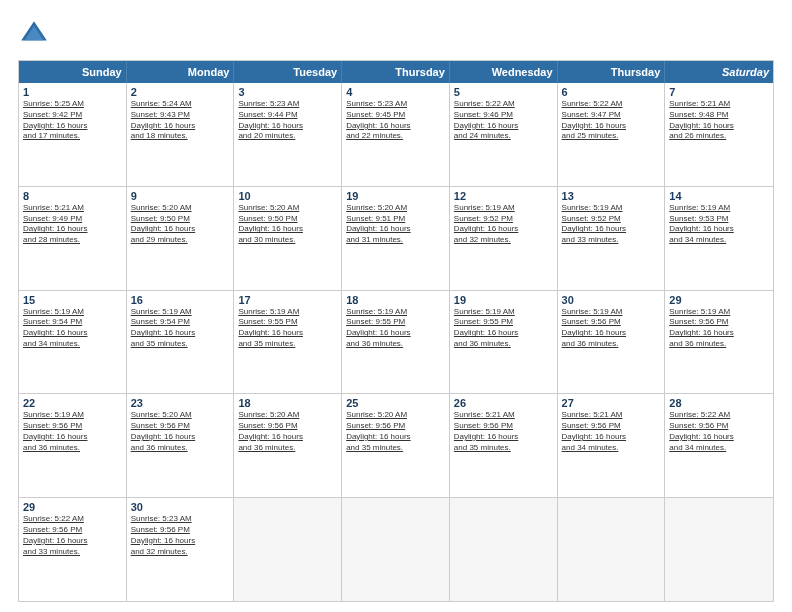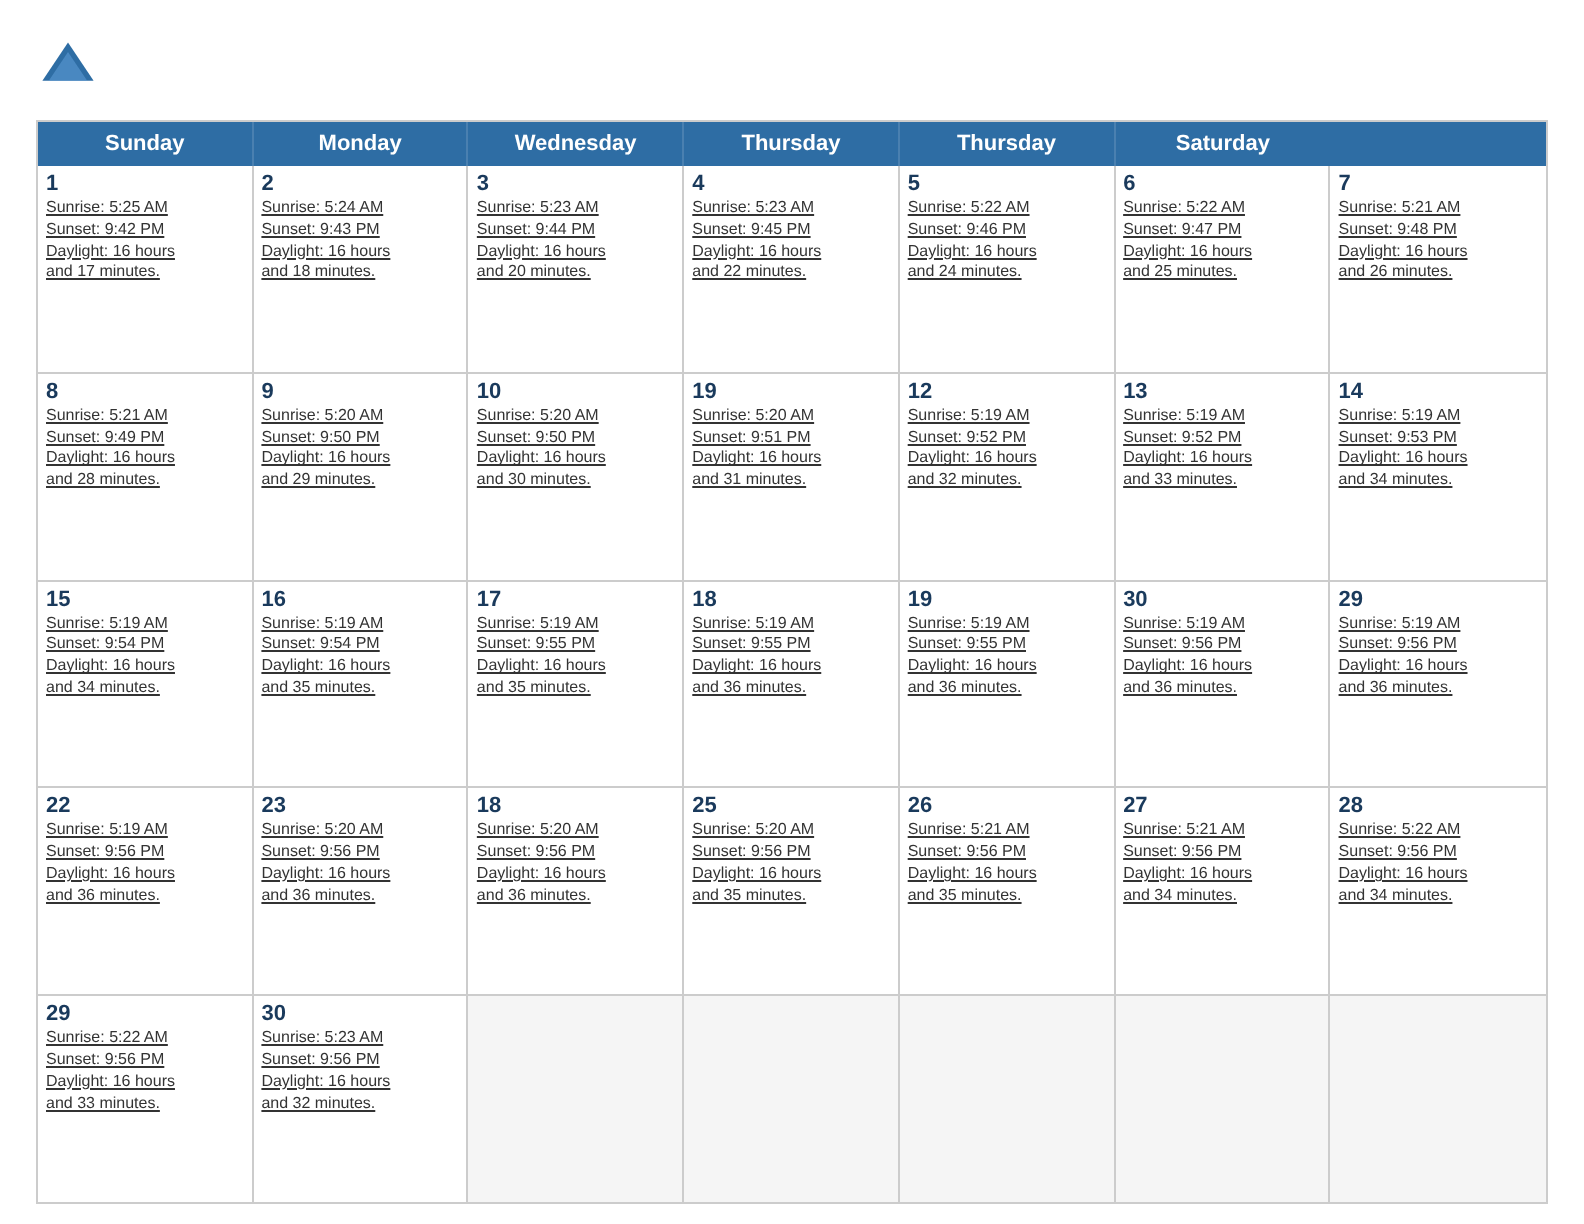--- a/index.html
+++ b/index.html
@@ -59,24 +59,24 @@
     .cal-header {
       display: grid;
       grid-template-columns: repeat(7, 1fr);
       background: #2e6da4;
     }
     .cal-header-cell {
       color: #fff;
       font-size: 11px;
       font-weight: bold;
       padding: 5px 4px;
-      text-align: center;
+      text-align: right;
       border-right: 1px solid #4a80b0;
     }
-    .cal-header-cell:last-child { border-right: none; }
+    .cal-header-cell:last-child { border-right: none; font-style: italic; }
     .cal-body {
       flex: 1;
       display: flex;
       flex-direction: column;
     }
     .cal-row {
       flex: 1;
       display: grid;
       grid-template-columns: repeat(7, 1fr);
       border-top: 1px solid #ccc;
@@ -124,22 +124,23 @@
     <div class="title-block">
       <div class="month-title"></div>
       <div class="location-title"></div>
     </div>
   </div>
 
   <div class="calendar">
     <div class="cal-header" id="cal-header-row">
         <div class="cal-header-cell">Sunday</div>
         <div class="cal-header-cell">Monday</div>
+        <div class="cal-header-cell">Tuesday</div>
+        <div class="cal-header-cell">Thursday</div>
         <div class="cal-header-cell">Wednesday</div>
-        <div class="cal-header-cell">Thursday</div>
         <div class="cal-header-cell">Thursday</div>
         <div class="cal-header-cell">Saturday</div>
       </div>
     <div class="cal-body" id="cal-body">
         <div class="cal-row">
           <div class="cal-cell">
             <span class="day-num">1</span>
             <div class="cell-text" style="white-space: pre-line;">Sunrise: 5:25 AM
 Sunset: 9:42 PM
 Daylight: 16 hours

